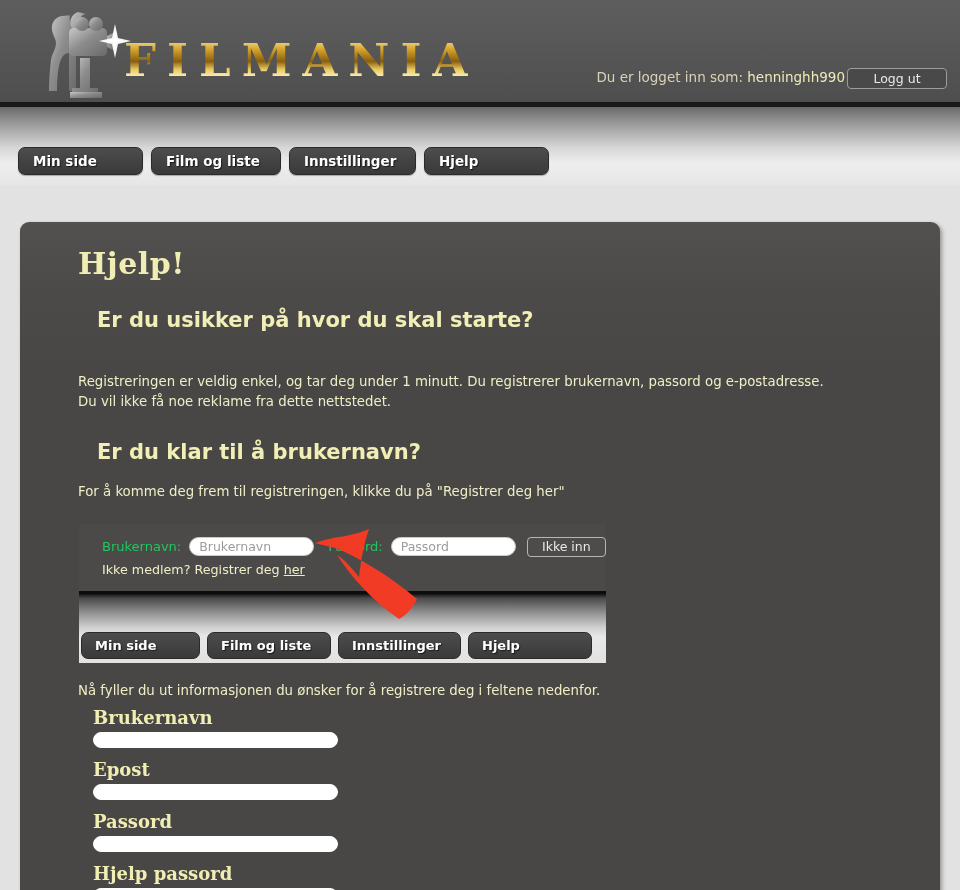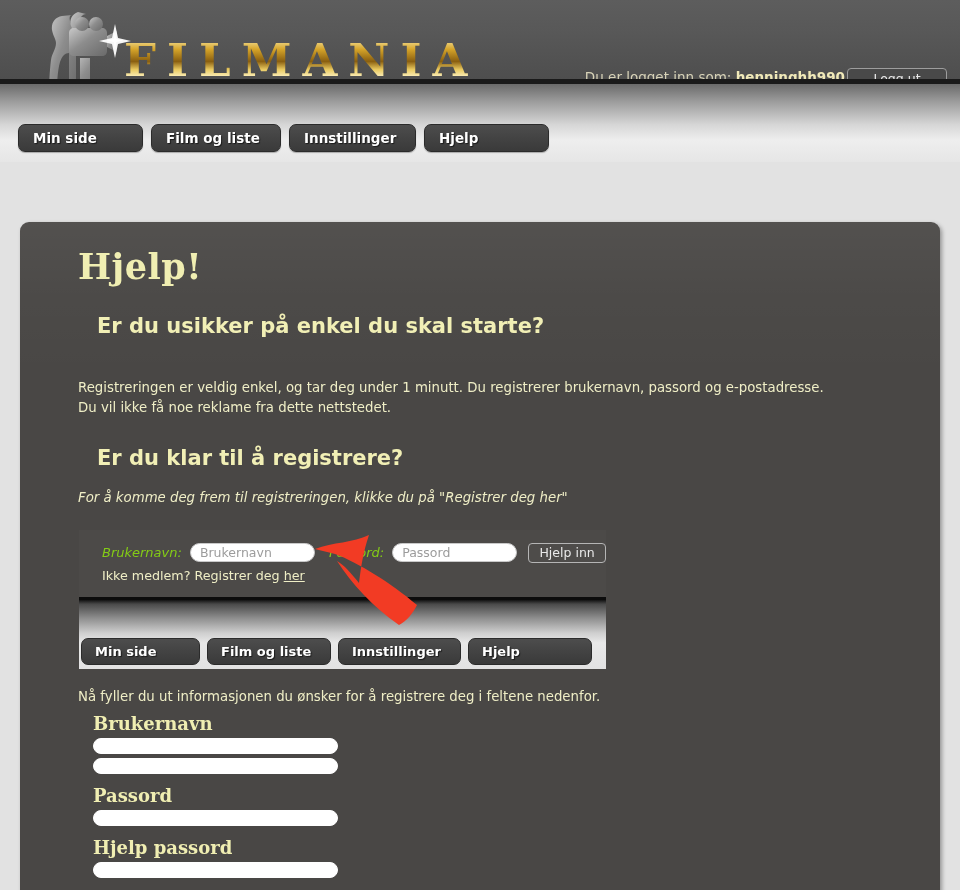--- a/index.html
+++ b/index.html
@@ -8,21 +8,21 @@
     width:960px; height:890px;
     background:#e2e2e2;
     font-family:"DejaVu Sans", sans-serif;
     overflow:hidden;
     position:relative;
   }
 
   
   .site-header{
     position:relative;
-    height:84px;
+    height:107px;
     background:linear-gradient(180deg,#5d5d5d 0%,#585858 40%,#4e4e4e 100%);
     border-bottom:5px solid #1a1a1a;
     overflow:hidden;
   }
   .logo-wrap{
     position:absolute; left:22px; top:0; width:330px; height:104px;
   }
   .cam-svg{ position:absolute; left:10px; top:2px; }
   .brand{
     position:absolute; left:102px; top:38px;
@@ -37,21 +37,21 @@
     -webkit-text-fill-color:transparent;
     text-shadow:none;
     white-space:nowrap;
     line-height:1;
   }
   .login-status{
     position:absolute; right:115px; top:69px;
     font-size:13.5px; color:#d8d3b8;
     white-space:nowrap;
   }
-  .login-status .uname{ color:#f0e9b8; font-weight:bold; }
+  .login-status .uname{ color:#f0e9b8; font-weight:normal; }
   .logout-btn{
     position:absolute; right:13px; top:68px;
     width:100px; height:21px;
     background:#494949;
     border:1px solid #9d9d9d;
     border-radius:4px;
     color:#e9e9e9;
     font-size:12.5px;
     font-family:"DejaVu Sans", sans-serif;
     cursor:pointer;
@@ -99,53 +99,53 @@
     background-image:linear-gradient(180deg,rgba(255,255,255,.055) 0%,rgba(255,255,255,.02) 10%,rgba(255,255,255,0) 22%);
     border-radius:9px 9px 0 0;
     box-shadow:2px 2px 4px rgba(0,0,0,.35);
     overflow:hidden;
   }
   .inner{ padding:24px 58px 0 58px; position:relative; }
 
   h1.page-title{
     margin:0; padding:0;
     font-family:"DejaVu Serif", serif;
-    font-size:35px; font-weight:bold;
+    font-size:30px; font-weight:bold;
     color:#f0eeb2;
     letter-spacing:.5px;
   }
   h2.sec{
     margin:27px 0 0 19px; padding:0;
     font-family:"DejaVu Sans", sans-serif;
     font-size:21px; font-weight:bold;
     color:#f1efb5;
   }
   p.body{
     margin:20px 0 0 0; padding:0;
     font-size:13.3px; color:#efeec6; line-height:1.52;
   }
-  p.body.tight{ margin-top:18px;font-style:italic; }
+  p.body.tight{ margin-top:18px; }
 
   
   .preview{
     position:relative;
     margin:22px 0 0 1px;
     width:527px;
     background:#4c4a48;
   }
   .pv-login{
     position:relative;
     height:67px;
     padding:13px 0 0 23px;
     background:#4c4a48;
   }
   .pv-row{ display:flex; align-items:center; }
   .pv-lab{
-    font-size:13px; color:#84cc16;
-    margin-right:8px; white-space:nowrap;font-style:italic;
+    font-size:13px; color:#22c55e;
+    margin-right:8px; white-space:nowrap;
   }
   .pv-input{
     background:#ffffff;
     border:1px solid #c9c9c9;
     border-radius:11px;
     height:19px;
     font-size:12.5px;
     font-family:"DejaVu Sans", sans-serif;
     color:#444;
     padding:0 9px;
@@ -281,40 +281,40 @@
     <button class="navbtn nb-w3">Innstillinger</button>
     <button class="navbtn nb-w4">Hjelp</button>
   </div>
 </div>
 
 <div class="panel">
   <div class="inner">
 
     <h1 class="page-title">Hjelp!</h1>
 
-    <h2 class="sec">Er du usikker på enkel du skal starte?</h2>
+    <h2 class="sec">Er du usikker på hvor du skal starte?</h2>
 
     <p class="body">
       <br>
       <span>Registreringen er veldig enkel, og tar deg under 1 minutt. Du registrerer brukernavn, passord og e-postadresse.</span><br>
       <span>Du vil ikke få noe reklame fra dette nettstedet.</span>
     </p>
 
-    <h2 class="sec">Er du klar til å registrere?</h2>
+    <h2 class="sec">Er du klar til å brukernavn?</h2>
 
     <p class="body tight">For å komme deg frem til registreringen, klikke du på "Registrer deg her"</p>
 
     <div class="preview">
       <div class="pv-login">
         <div class="pv-row">
           <span class="pv-lab">Brukernavn:</span>
           <input class="pv-input pv-user" type="text" placeholder="Brukernavn" style="">
           <span class="pv-lab" style="margin-left:14px;">Passord:</span>
           <input class="pv-input pv-pass" type="text" placeholder="Passord" style="">
-          <button class="pv-loginbtn">Hjelp inn</button>
+          <button class="pv-loginbtn">Ikke inn</button>
         </div>
         <div class="pv-sub">
           <span>Ikke medlem? Registrer deg</span>
           <a href="#">her</a>
         </div>
       </div>
 
       <div class="pv-navwrap">
         <div class="pv-navbtns">
           <button class="pv-navbtn pnb1">Min side</button>
@@ -335,20 +335,21 @@
                  C 30 31, 22 30, 16 28 Z" fill="#f23b24"></path>
       </svg>
     </div>
 
     <p class="regintro">Nå fyller du ut informasjonen du ønsker for å registrere deg i feltene nedenfor.</p>
 
     <div class="reg">
       <div class="reg-label first">Brukernavn</div>
       <input class="reg-input" type="text" style="">
 
+      <div class="reg-label">Epost</div>
       <input class="reg-input" type="text" style="">
 
       <div class="reg-label">Passord</div>
       <input class="reg-input" type="password" style="">
 
       <div class="reg-label">Hjelp passord</div>
       <input class="reg-input" type="password" style="">
 
     </div>
 

